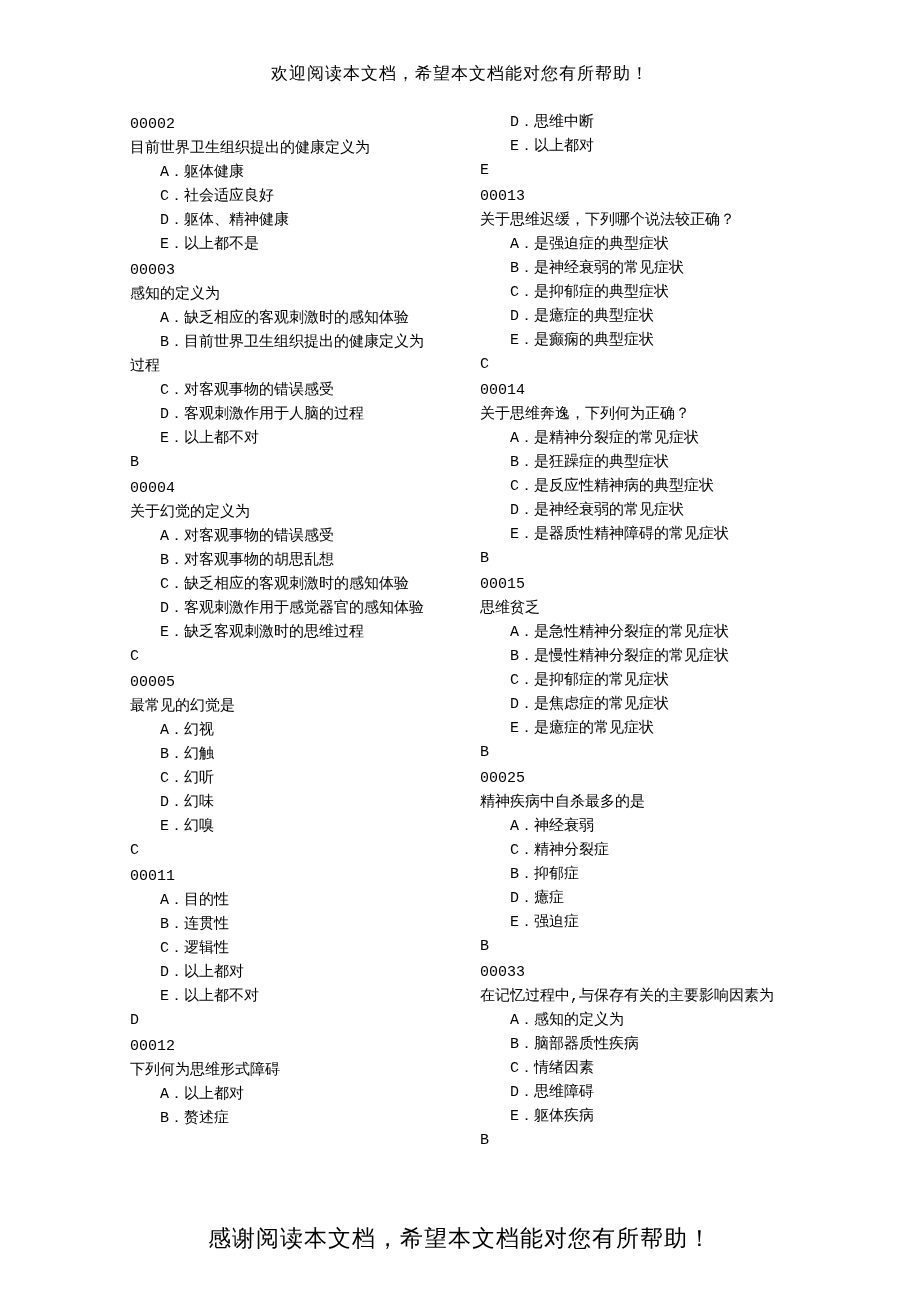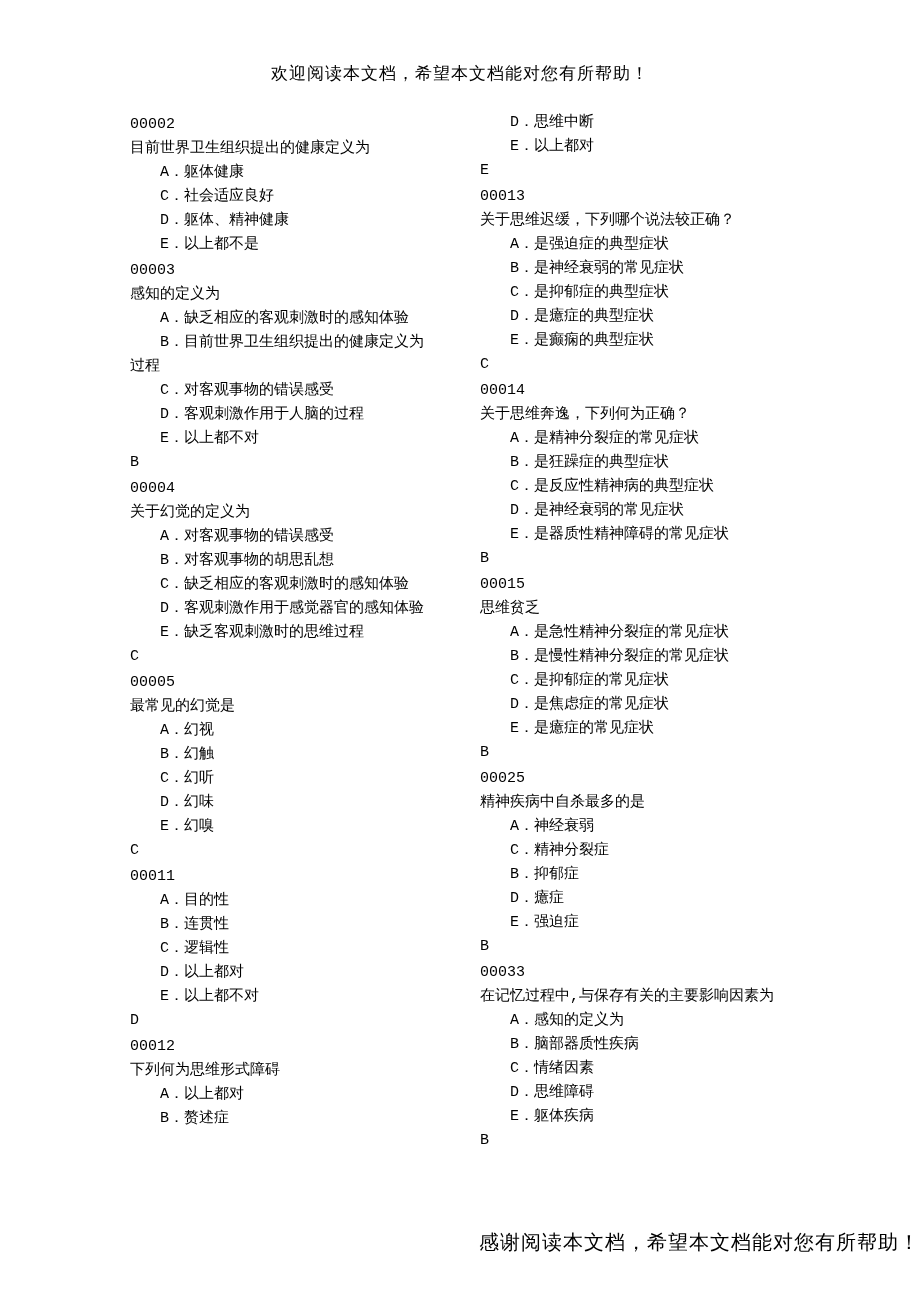--- a/index.html
+++ b/index.html
@@ -18,22 +18,22 @@
     text-align: center;
     font-size: 17px;
     margin-bottom: 24px;
     letter-spacing: 1px;
   }
   .footer {
     position: absolute;
     bottom: 44px;
     left: 0;
     right: 0;
-    text-align: right;
-    font-size: 20px;
+    text-align: center;
+    font-size: 23px;
     letter-spacing: 1px;
   }
   .columns {
     display: flex;
     gap: 40px;
     font-family: Liberation Mono, monospace;
   }
   .col {
     flex: 1;
     min-width: 0;

